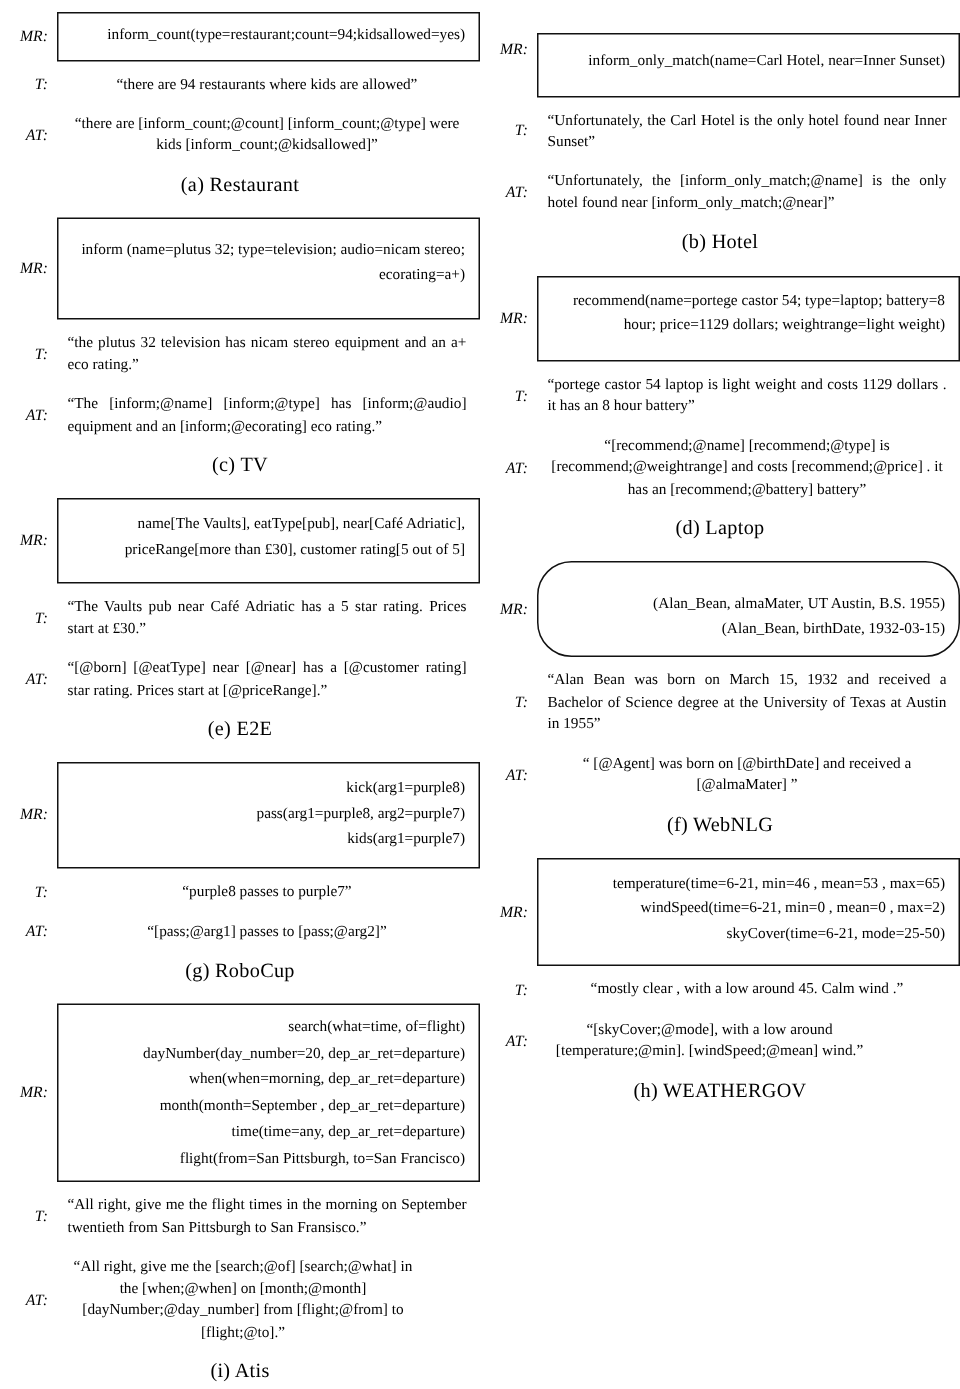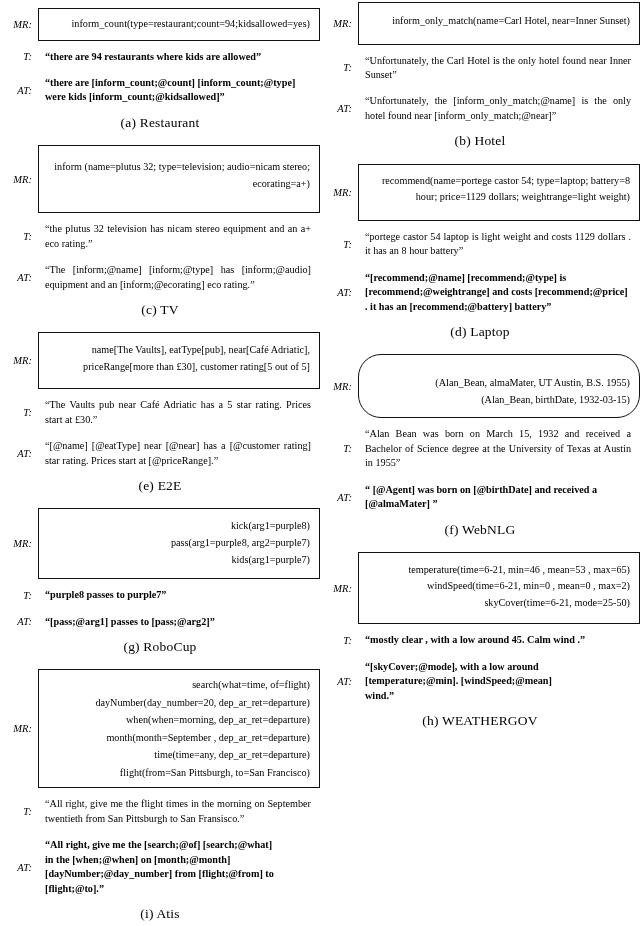--- a/index.html
+++ b/index.html
@@ -82,21 +82,21 @@
 
   .body-text {
     flex: 1 1 auto;
     box-sizing: border-box;
     padding: 3px 9px 3px 7px;
     font-size: 10.2px;
     line-height: 1.42;
     text-align: justify;
     text-justify: inter-word;
   }
-  .body-text.nojust { text-align: left; font-weight: bold; }
+  .body-text.nojust { text-align: center; }
 
   .caption {
     text-align: center;
     font-size: 13.5px;
     line-height: 1.2;
     padding-top: 7px;
     padding-bottom: 2px;
     letter-spacing: 0.2px;
   }
 
@@ -167,21 +167,21 @@
           </div>
         </div>
         <div class="spacer-sm"></div>
         <div class="row row-t">
           <div class="label">T:</div>
           <div class="body-text">“The Vaults pub near Café Adriatic has a 5 star rating. Prices start at £30.”</div>
         </div>
         <div class="spacer-sm"></div>
         <div class="row row-at">
           <div class="label">AT:</div>
-          <div class="body-text">“[@name] [@eatType] near [@near] has a [@customer rating] star rating. Prices start at [@priceRange].”</div>
+          <div class="body-text">“[@born] [@eatType] near [@near] has a [@customer rating] star rating. Prices start at [@priceRange].”</div>
         </div>
       </div>
       <div class="caption">(e) E2E</div>
     </div>
 
     <div class="spacer-md"></div>
 
     <div class="panel">
       <div class="rows">
         <div class="row row-mr">
@@ -236,21 +236,21 @@
     </div>
 
   </div>
 
   <div class="col col-right">
 
     <div class="panel" style="padding-top:2px;">
       <div class="rows">
         <div class="row row-mr">
           <div class="label">MR:</div>
-          <div class="mr-box" style="padding-top:10px;padding-bottom:14px;">
+          <div class="mr-box" style="padding-top:10px;padding-bottom:14px;margin-top:20px;">
             <span class="mrline">inform_only_match(name=Carl Hotel, near=Inner Sunset)</span>
           </div>
         </div>
         <div class="spacer-sm"></div>
         <div class="row row-t">
           <div class="label">T:</div>
           <div class="body-text">“Unfortunately, the Carl Hotel is the only hotel found near Inner Sunset”</div>
         </div>
         <div class="spacer-sm"></div>
         <div class="row row-at">

